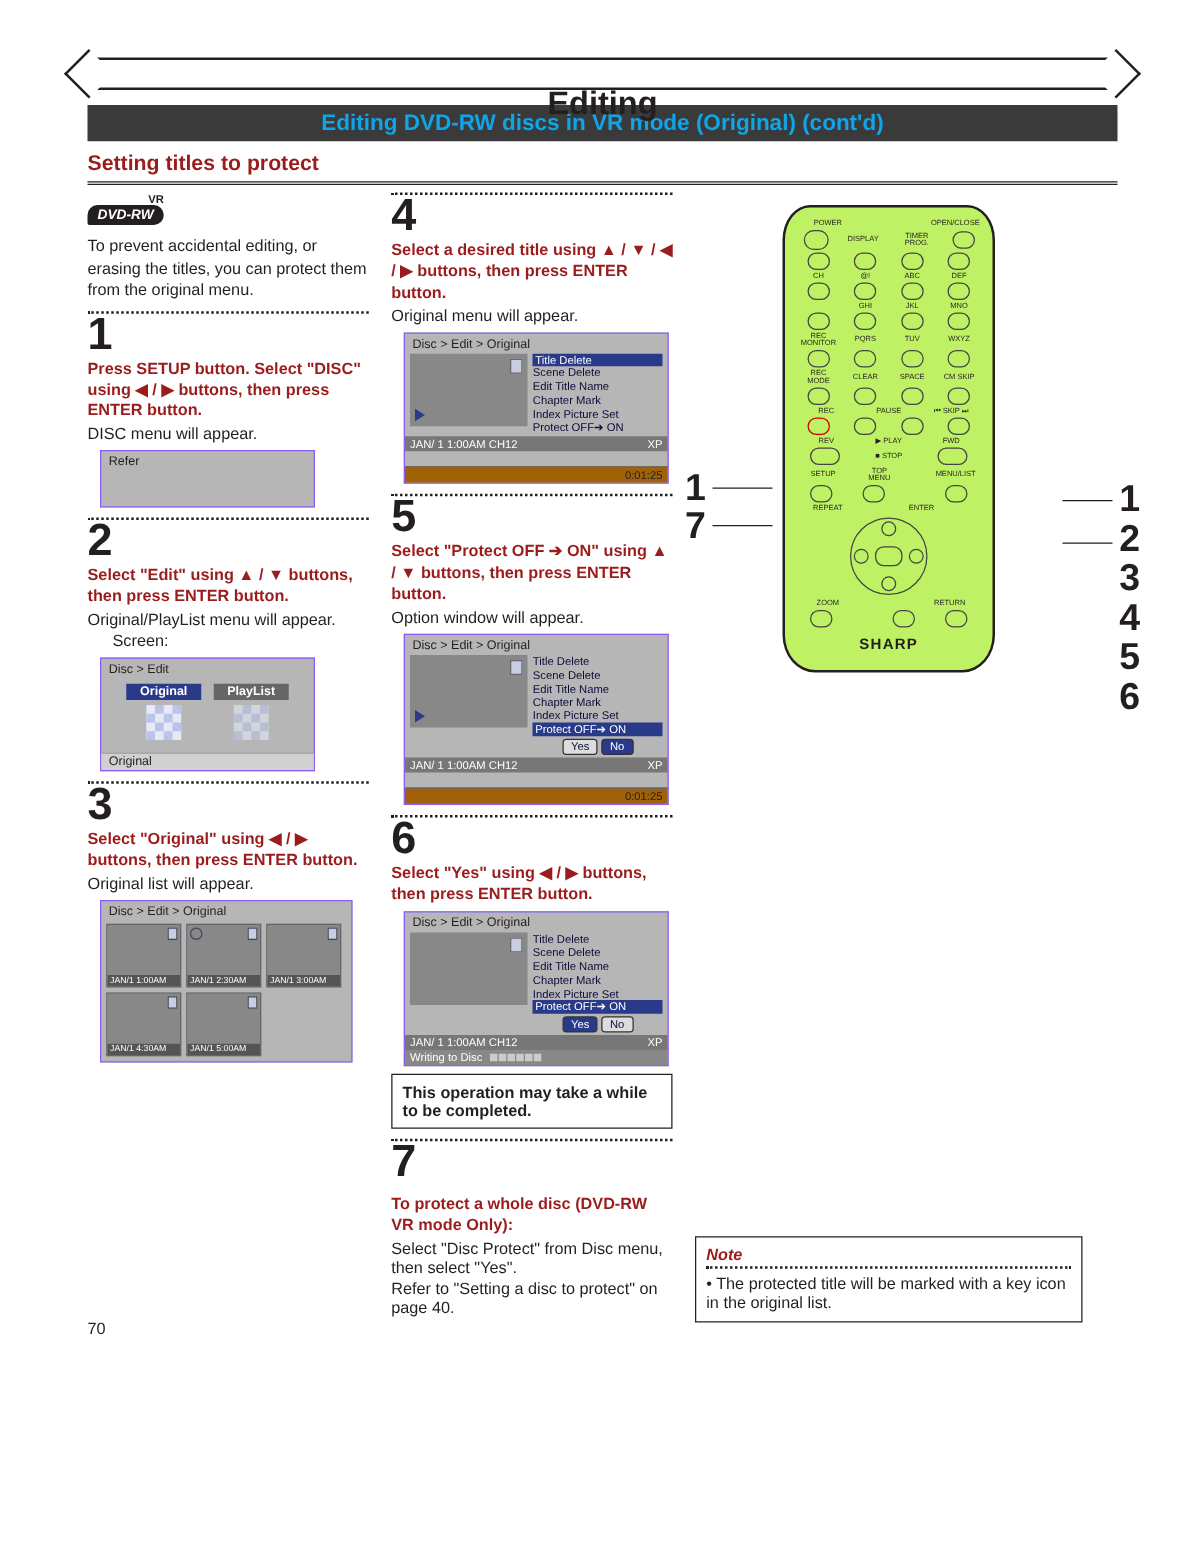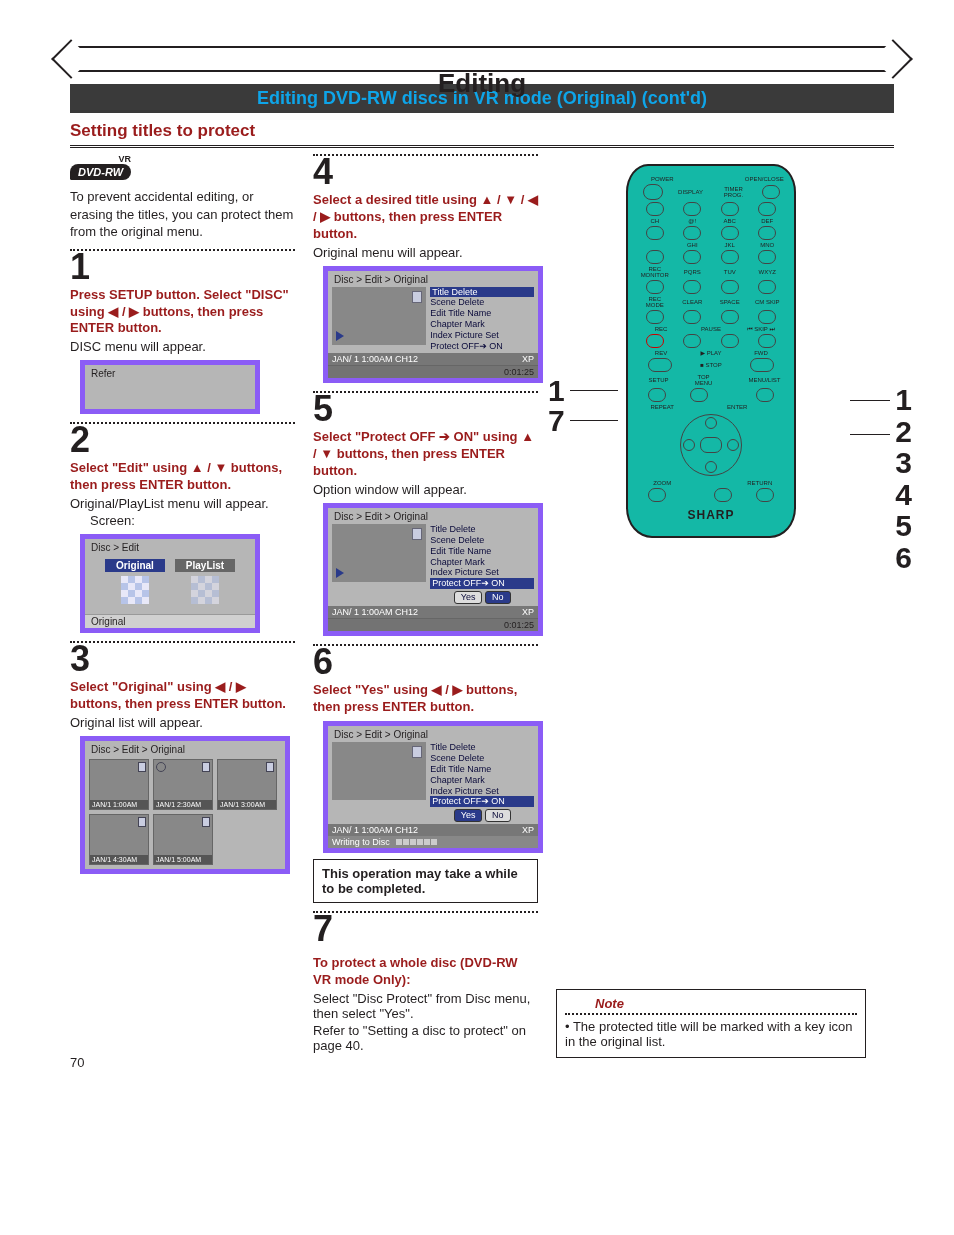--- a/index.html
+++ b/index.html
@@ -108,21 +108,21 @@
     font-size: 13px;
     line-height: 1.3;
   }
   .plain-follow {
     font-size: 13px;
     margin-top: 2px;
   }
 
   
   .osd {
-    border: 5px solid #8b5cf6;
+    border: 1px solid #8b5cf6;
     background: #b6b6b6;
     width: 170px;
     font-size: 10px;
     margin: 6px 0 4px 10px;
   }
   .osd-wide { width: 200px; }
   .osd-wider { width: 210px; }
   .osd-hdr {
     padding: 3px 6px 0 6px;
     color: #231f20;
@@ -188,26 +188,27 @@
   .yn-sel { background:#2a3a8a; color:#fff; }
   .osd-foot {
     background:#777;
     color:#fff;
     font-size:9px;
     padding:1px 4px;
     display:flex;
     justify-content:space-between;
   }
   .osd-foot2 {
-    background:#737373;
+    background:#a16207;
     font-size:9px;
     padding:1px 4px;
     display:flex;
     justify-content:flex-end;
     border-top:1px solid #666;
+    margin-top:12px;
   }
   .osd-foot-write {
     background:#888; color:#fff; font-size:9px;
     padding:1px 4px;
   }
   .bars { display:inline-block; }
   .bars span{display:inline-block;width:6px;height:6px;background:#ccc;margin-left:1px;}
 
   .edit-pair {
     display:flex; gap:10px; justify-content:center;
@@ -267,21 +268,20 @@
     border: 1px solid #231f20;
     padding: 6px 8px 8px 8px;
     font-size: 13px;
     position: absolute;
     bottom: 0; left: 0; right: 0;
   }
   .note-title {
     color: #9a1c1c;
     font-style: italic;
     font-weight: 700;
-    margin-left: 30px;
   }
   .note-dots {
     border-top: 2px dotted #231f20;
     margin: 2px 0 4px 0;
   }
   .callout {
     border:1px solid #231f20;
     font-weight:700;
     font-size:13px;
     padding:6px 8px;
@@ -291,21 +291,21 @@
   
   .remote-wrap { position: relative; padding-top: 10px; }
   .remote {
     width: 150px;
     margin: 0 auto;
     border: 2px solid #231f20;
     border-radius: 22px 22px 26px 26px / 28px 28px 30px 30px;
     padding: 8px 8px 14px 8px;
     font-size: 7px;
     text-align: center;
-    background:#14b8a6;
+    background:#bef264;
   }
   .r-row { display:flex; justify-content:space-around; margin:2px 0; align-items:center;}
   .r-lbl { font-size:6px; width:30px; line-height:1; }
   .r-btn {
     width:16px;height:12px;border:1px solid #444;border-radius:8px;
   }
   .r-btn-big{width:18px;height:14px;}
   .r-pad {
     width:60px;height:60px;border:1px solid #444;border-radius:50%;
     margin:4px auto; position:relative;

